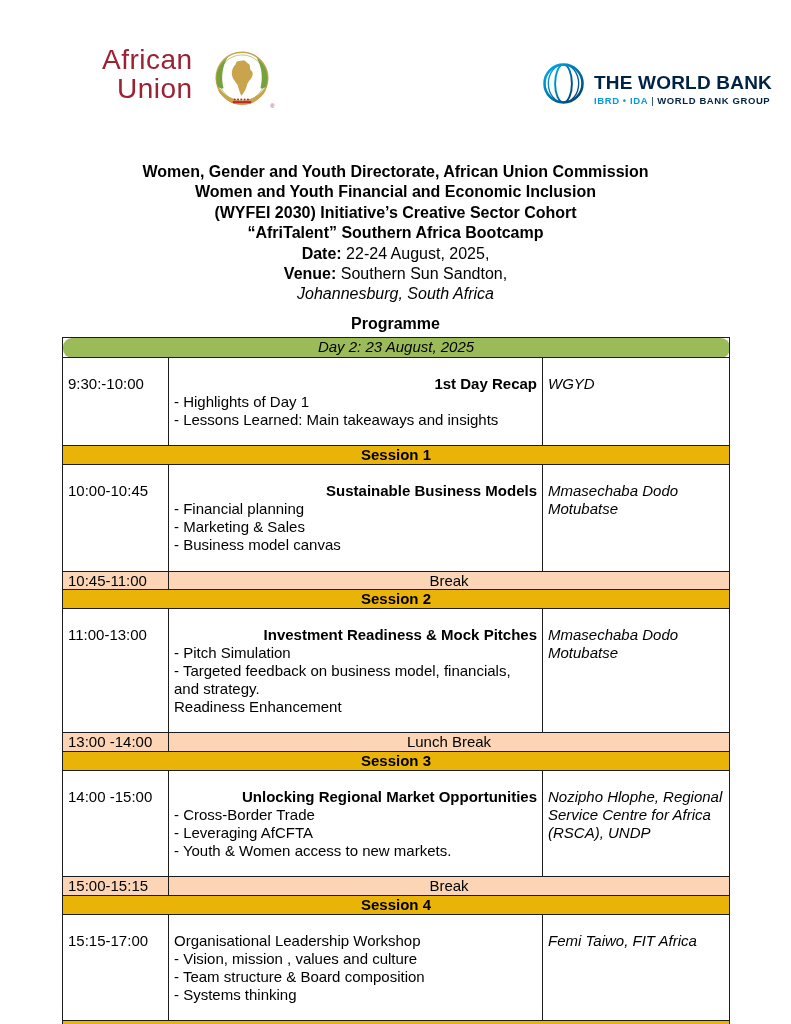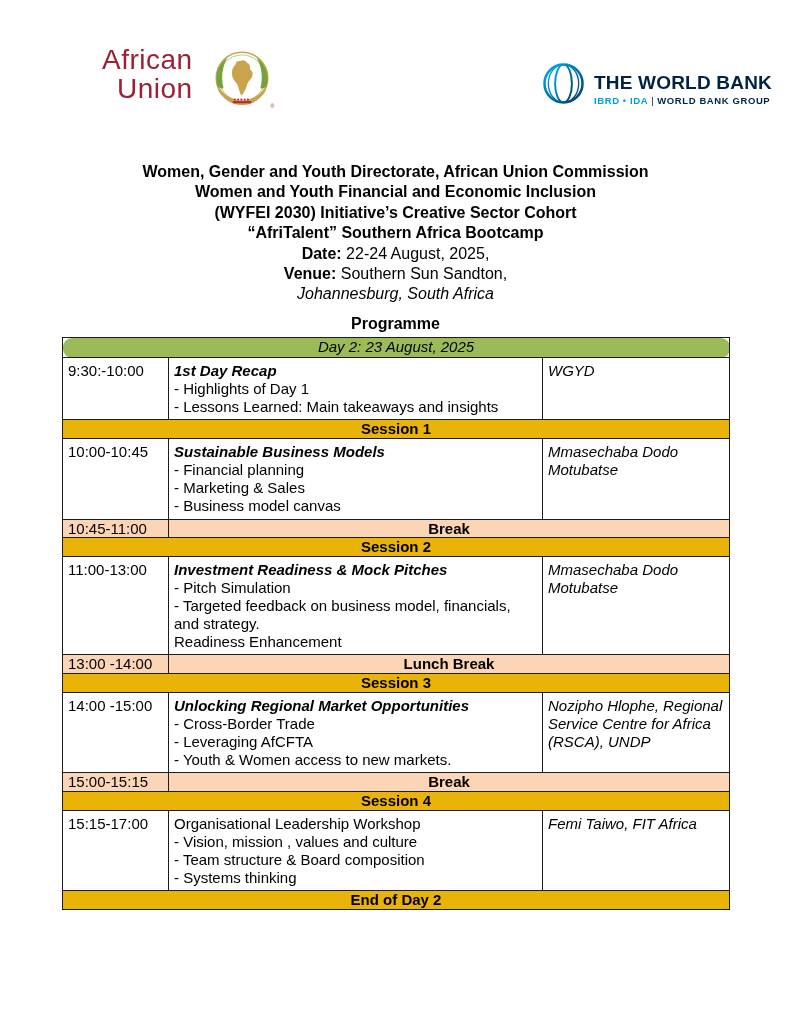--- a/index.html
+++ b/index.html
@@ -24,26 +24,26 @@
     font-size:16px;line-height:20.4px;}
   .title-block .t-line{font-weight:bold;}
   .title-block .plain{font-weight:normal;}
   .title-block .ital{font-style:italic;font-weight:normal;}
   .programme-heading{position:absolute;top:315px;left:0;width:100%;text-align:center;
     font-weight:bold;font-size:16px;}
   
   table.programme{position:absolute;left:62px;top:337px;width:667px;
     border-collapse:collapse;table-layout:fixed;font-size:15px;}
   col.c-time{width:106px;} col.c-content{width:374px;} col.c-fac{width:187px;}
-  td{border:1.6px solid #1c1c1c;padding:4px 5px;vertical-align:top;line-height:17.8px;}
+  td{border:1.6px solid #1c1c1c;padding:17px 5px;vertical-align:top;line-height:17.8px;}
   td.day-header{background:#9BBB59;text-align:center;font-style:italic;height:19px;padding:0 4px;border-radius:9px;}
   td.session-label,td.end-label{background:#eab308;text-align:center;font-weight:bold;height:18px;padding:0 4px;}
   tr.break-row td{background:#FBD5B5;height:17px;padding:0 5px;}
-  td.break-label{text-align:center;font-weight:bold;}
-  .evt-title-bi{font-weight:bold;font-style:italic;}
+  td.break-label{text-align:center;font-weight:normal;}
+  .evt-title-bi{font-weight:bold;text-align:right;}
   td.fac{font-style:italic;}
 </style>
 </head>
 <body>
 
 <div class="au-logo">
   <div class="au-text">
     <div class="l1">African</div>
     <div class="l2">Union</div>
   </div>

